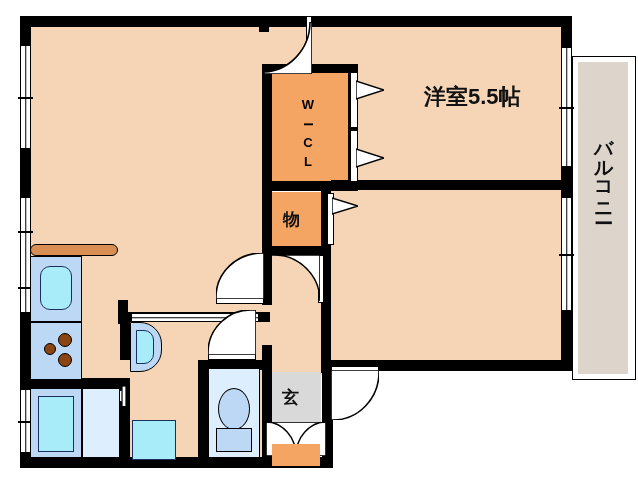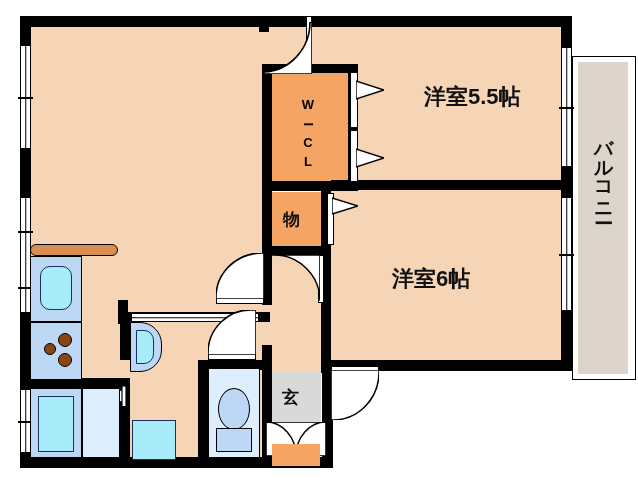--- a/index.html
+++ b/index.html
@@ -234,21 +234,20 @@
   <div class="fix-cyan" style="left:136px; top:330px; width:18px; height:34px; border-top-right-radius:10px; border-bottom-right-radius:10px;"></div>
   <div class="fix-cyan" style="left:132px; top:420px; width:44px; height:40px;"></div>
 
   <div class="fix-pale" style="left:208px; top:368px; width:52px; height:90px;"></div>
   <div class="fix-blue" style="left:218px; top:388px; width:32px; height:42px; border-radius:50%;"></div>
   <div class="fix-blue" style="left:216px; top:428px; width:36px; height:24px;"></div>
 
   <div class="floor-wic" style="left:272px; top:444px; width:48px; height:22px;"></div>
 
   <div class="label label-md" style="left:392px; top:82px;margin-left:32px;">洋室5.5帖</div>
-  <div class="label label-md" style="left:392px; top:264px;">洋室6帖</div>
   <div class="label label-sm" style="left:283px; top:208px;">物</div>
   <div class="label label-sm" style="left:282px; top:386px;">玄</div>
 
   <div class="abs" style="left:293px; top:96px; width:30px; text-align:center; line-height:1.45;">
     <div class="label-sm" style="font-size:13px; font-weight:600;">W</div>
     <div class="label-sm" style="font-size:13px; font-weight:600; transform:rotate(90deg);">I</div>
     <div class="label-sm" style="font-size:13px; font-weight:600;">C</div>
     <div class="label-sm" style="font-size:13px; font-weight:600;">L</div>
   </div>
 

